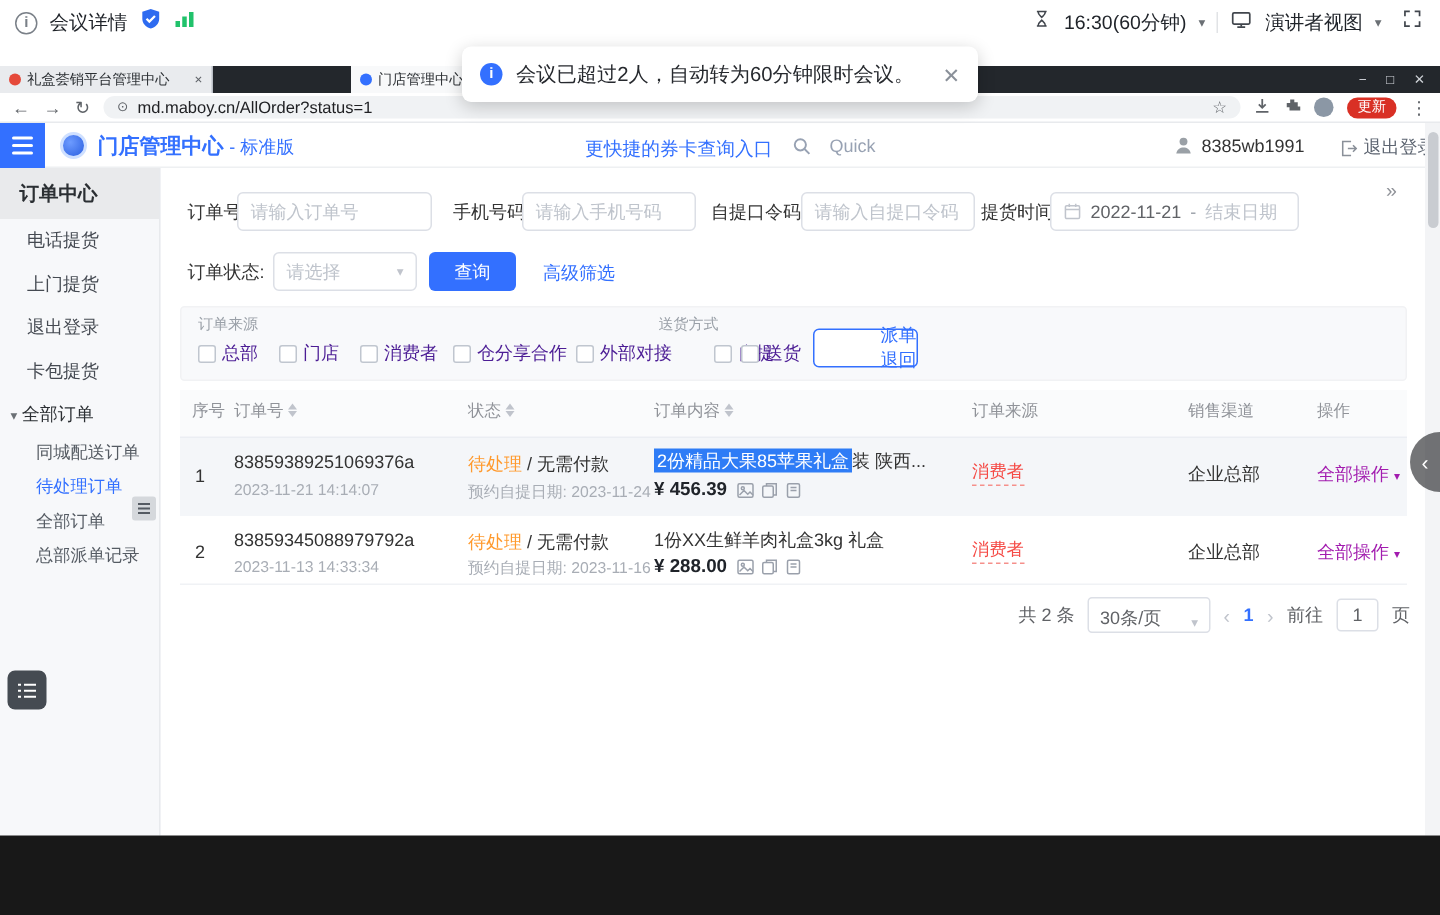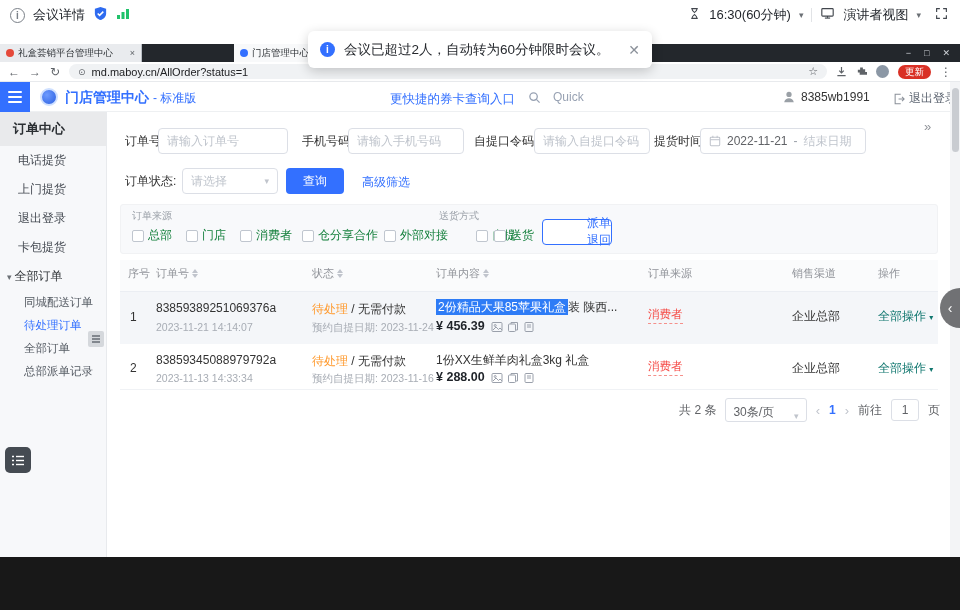--- a/index.html
+++ b/index.html
@@ -64,40 +64,40 @@
   
   .flabel{position:absolute;font-size:12px;color:#333;line-height:26px;white-space:nowrap;}
   .tinput{position:absolute;height:26px;border:1px solid #dcdfe6;border-radius:4px;padding:0 8px;font-size:12px;color:#606266;background:#fff;outline:none;font-family:inherit;}
   .tinput::placeholder{color:#bfc4cc;}
   .datebox{position:absolute;height:26px;border:1px solid #dcdfe6;border-radius:4px;background:#fff;display:flex;align-items:center;gap:6px;padding:0 8px;font-size:12px;}
   .sel{position:absolute;height:26px;border:1px solid #dcdfe6;border-radius:4px;background:#fff;display:flex;align-items:center;justify-content:space-between;padding:0 8px;font-size:12px;}
   .btn-primary{position:absolute;height:26px;background:#3370ff;color:#ffffff;border:none;border-radius:4px;font-size:12px;display:flex;align-items:center;justify-content:center;font-family:inherit;}
   .link-blue{color:#3370ff;font-size:12px;white-space:nowrap;}
   #filterpanel{position:absolute;left:120px;top:204px;width:818px;height:50px;background:#f8f9fb;border:1px solid #f1f2f4;border-radius:3px;}
   .grp-label{position:absolute;font-size:10px;color:#9aa0a8;white-space:nowrap;}
-  .cb{position:absolute;display:flex;align-items:center;gap:4px;font-size:12px;color:#15803d;white-space:nowrap;}
+  .cb{position:absolute;display:flex;align-items:center;gap:4px;font-size:12px;color:#4c1d95;white-space:nowrap;}
   .cbx{width:12px;height:12px;border:1px solid #c0c6cf;border-radius:2px;background:#fff;flex:none;}
   .btn-ghost{position:absolute;height:26px;background:#fff;color:#3370ff;border:1px solid #3370ff;border-radius:4px;font-size:12px;display:flex;align-items:center;justify-content:center;font-family:inherit;}
 
   
   #thead{position:absolute;left:120px;top:260px;width:818px;height:32px;background:#fafbfc;border-bottom:1px solid #ebeef3;}
   .th{position:absolute;top:266px;font-size:11px;color:#909399;display:flex;align-items:center;white-space:nowrap;}
   .sort{display:inline-flex;flex-direction:column;gap:1px;margin-left:3px;}
   .s-up{width:0;height:0;border-left:3px solid transparent;border-right:3px solid transparent;border-bottom:4px solid #c0c4cc;}
   .s-dn{width:0;height:0;border-left:3px solid transparent;border-right:3px solid transparent;border-top:4px solid #c0c4cc;}
   .trow1{position:absolute;left:120px;top:292px;width:818px;height:52px;background:#f4f6f9;}
   .trow2{position:absolute;left:120px;top:344px;width:818px;height:46px;background:#fff;border-bottom:1px solid #f0f2f5;}
   .c-main{font-size:12px;color:#333;white-space:nowrap;position:absolute;}
   .c-sub{font-size:10.5px;color:#a8adb5;white-space:nowrap;position:absolute;}
   .st-orange{color:#ff9a2e;}
   .sel-hl{background:#2e7cf6;color:#fff;padding:1px 2px;}
   .price{font-weight:bold;color:#1f2329;font-size:12.5px;}
   .src-red{color:#f54a45;border-bottom:1px dashed #f5908b;padding-bottom:1px;font-size:11.5px;}
   .mini-icons{display:inline-flex;gap:4px;margin-left:6px;vertical-align:middle;}
-  .act{color:#0f766e;font-size:12px;white-space:nowrap;position:absolute;}
+  .act{color:#a21caf;font-size:12px;white-space:nowrap;position:absolute;}
 
   
   #pager{position:absolute;left:560px;top:398px;width:380px;height:24px;display:flex;align-items:center;justify-content:flex-end;gap:9px;font-size:12px;color:#606266;}
   .pg-box{border:1px solid #dcdfe6;border-radius:3px;height:24px;display:flex;align-items:flex-end;gap:20px;padding:0 7px;}
   .pg-arrow{color:#c0c4cc;font-size:13px;}
   .pg-cur{color:#3370ff;font-weight:bold;}
   .pg-input{width:28px;height:22px;border:1px solid #dcdfe6;border-radius:3px;text-align:center;font-size:12px;color:#606266;font-family:inherit;outline:none;}
 
   
   #drawer-handle{position:absolute;right:0;top:288px;width:20px;height:40px;background:rgba(30,32,36,.62);border-radius:20px 0 0 20px;display:flex;align-items:center;justify-content:center;color:#fff;font-size:14px;z-index:20;}

